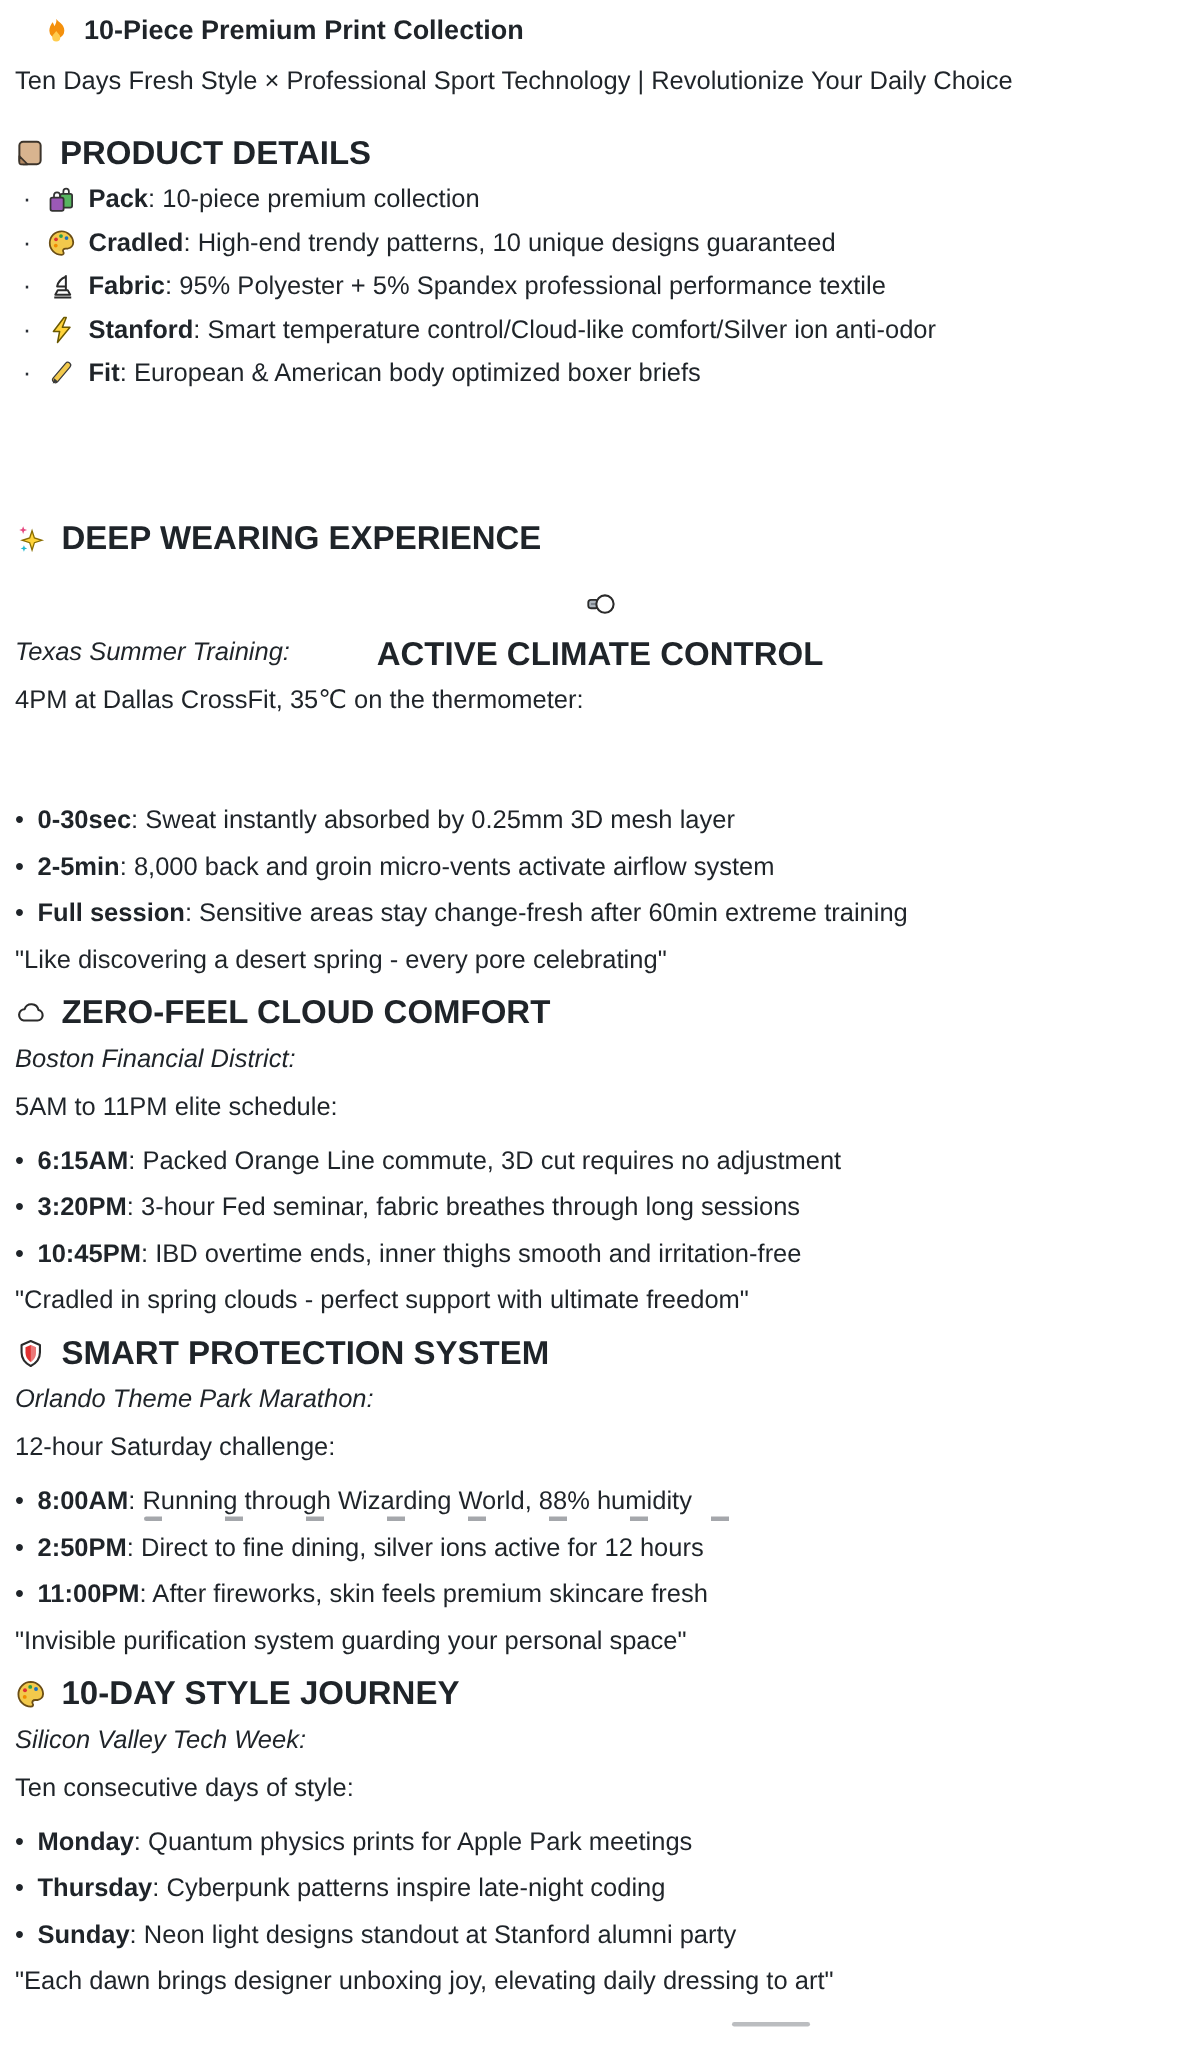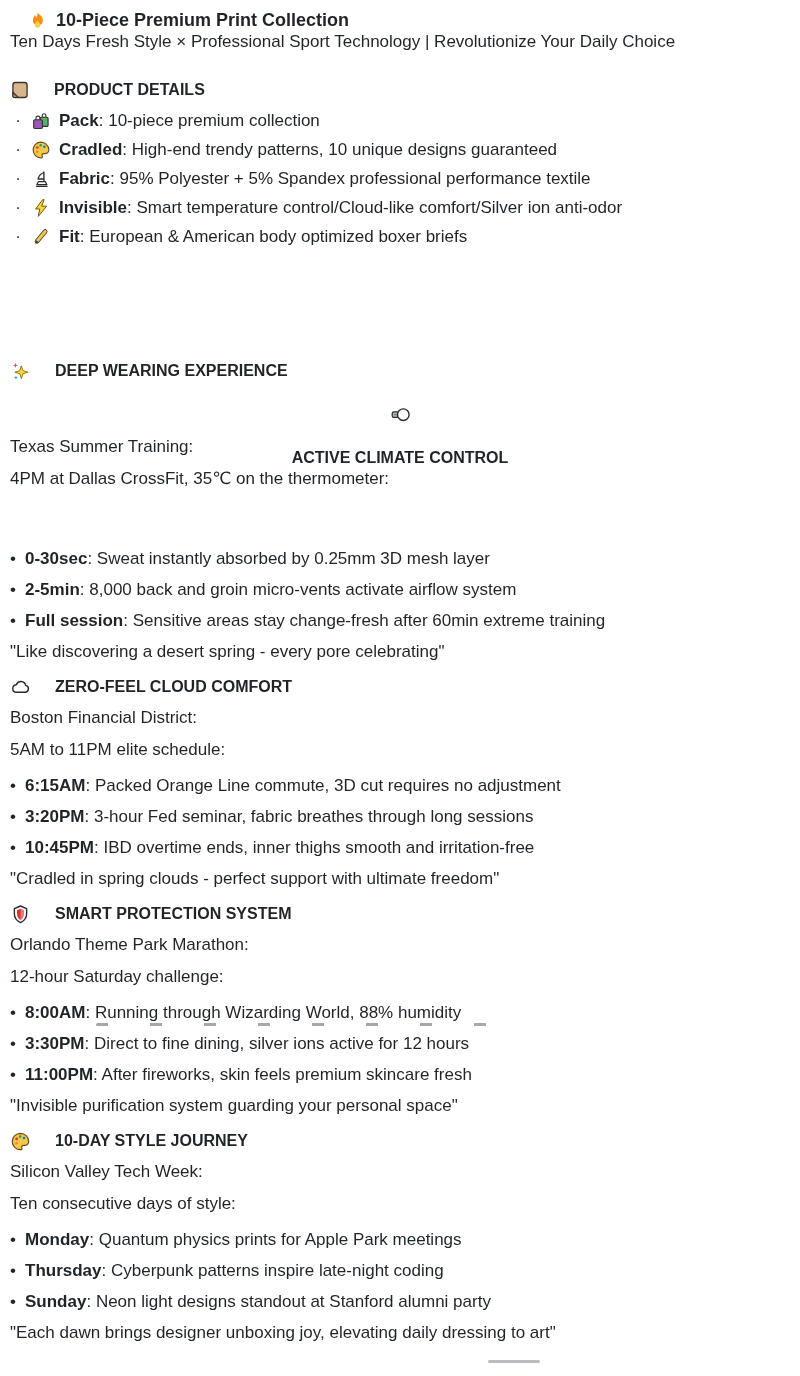--- a/index.html
+++ b/index.html
@@ -5,33 +5,33 @@
   html,body{margin:0;padding:0;background:#ffffff;}
   body{
     width:800px;height:1376px;overflow:hidden;
     font-family:"Liberation Sans","DejaVu Sans",sans-serif;
     color:#1f2429;font-size:17px;
   }
   .page{padding:0 10px;}
   
   .title-row{display:flex;align-items:center;gap:9px;padding-top:8px;margin-left:18px;
     font-size:18px;font-weight:700;height:24px;}
-  .subtitle{font-size:17px;line-height:20px;}
-  .h-row{display:flex;align-items:center;gap:24px;font-size:16px;font-weight:700;height:24px;margin:0;}
+  .subtitle{margin-top:12px;font-size:17px;line-height:20px;}
+  .h-row{display:flex;align-items:center;gap:10px;font-size:22px;font-weight:700;height:24px;margin:0;}
   .h-product{margin-top:26px;}
-  .h-experience{margin-top:108px;}
+  .h-experience{margin-top:84px;}
   .h-section{margin-top:8px;}
   .h-section.first{margin-top:21px;flex-direction:column;}
   
   .prod-list{margin-top:4px;}
   .prod-item{display:flex;align-items:center;height:29px;gap:8px;}
   .prod-item .dot{width:10px;text-align:center;color:#2a2f36;font-size:17px;margin-left:3px;}
   .prod-item b{font-weight:700;}
   
-  .scenario{margin-top:9px;height:20px;line-height:20px;}
+  .scenario{font-style:italic;margin-top:9px;height:20px;line-height:20px;}
   .intro{margin-top:12px;height:20px;line-height:20px;}
   
   ul.bullets{list-style:none;margin:10px 0 0 0;padding:0;}
   ul.bullets.gap-large{margin-top:54px;}
   ul.bullets li{display:flex;align-items:center;height:31px;}
   ul.bullets .marker{width:15px;font-size:17px;}
   ul.bullets b{font-weight:700;}
   .quote{height:31px;display:flex;align-items:center;}
   
   .icn{flex:0 0 auto;display:inline-block;}
@@ -98,21 +98,21 @@
         <path d="M6.2 20.8h13.6" fill="none" stroke="#2b2b2b" stroke-width="1.6"></path>
       </svg>
       <span><b>Fabric</b><span>:</span> <span>95% Polyester + 5% Spandex professional performance textile</span></span>
     </div>
 
     <div class="prod-item">
       <span class="dot">·</span>
       <svg class="icn" width="20" height="20" viewBox="0 0 24 24">
         <path d="M14 2 5.5 13.2h5L8.8 22 18.8 9.8h-6.1L15.8 2z" fill="#ffd43b" stroke="#6b5900" stroke-width="1.2" stroke-linejoin="round"></path>
       </svg>
-      <span><b>Invisible</b><span>:</span> <span>Smart temperature control/Cloud-like comfort/Silver ion anti-odor</span></span>
+      <span><b>Stanford</b><span>:</span> <span>Smart temperature control/Cloud-like comfort/Silver ion anti-odor</span></span>
     </div>
 
     <div class="prod-item">
       <span class="dot">·</span>
       <svg class="icn" width="20" height="20" viewBox="0 0 24 24">
         <path d="M7.2 17 L17 5.4" stroke="#3b3b3b" stroke-width="5.6" stroke-linecap="round"></path>
         <path d="M7.2 17 L17 5.4" stroke="#f2c94c" stroke-width="3.6" stroke-linecap="round"></path>
         <path d="M6.2 15.8 L9.2 18.4 5 20z" fill="#3b3b3b"></path>
       </svg>
       <span><b>Fit</b><span>:</span> <span>European &amp; American body optimized boxer briefs</span></span>
@@ -196,21 +196,21 @@
     <ul class="bullets">
       <li>
           <span class="marker">•</span>
           <span><b>8:00AM</b><span>:</span> <span>Running through Wizarding World, 88% humidity</span></span>
         </li>
     </ul>
     <div class="clip-artifact"></div>
     <ul class="bullets" style="margin-top:0;">
       <li>
           <span class="marker">•</span>
-          <span><b>3:30PM</b><span>:</span> <span>Direct to fine dining, silver ions active for 12 hours</span></span>
+          <span><b>2:50PM</b><span>:</span> <span>Direct to fine dining, silver ions active for 12 hours</span></span>
         </li>
       <li>
           <span class="marker">•</span>
           <span><b>11:00PM</b><span>:</span> <span>After fireworks, skin feels premium skincare fresh</span></span>
         </li>
     </ul>
     <div class="quote">"Invisible purification system guarding your personal space"</div>
   </div>
 
   <div>

